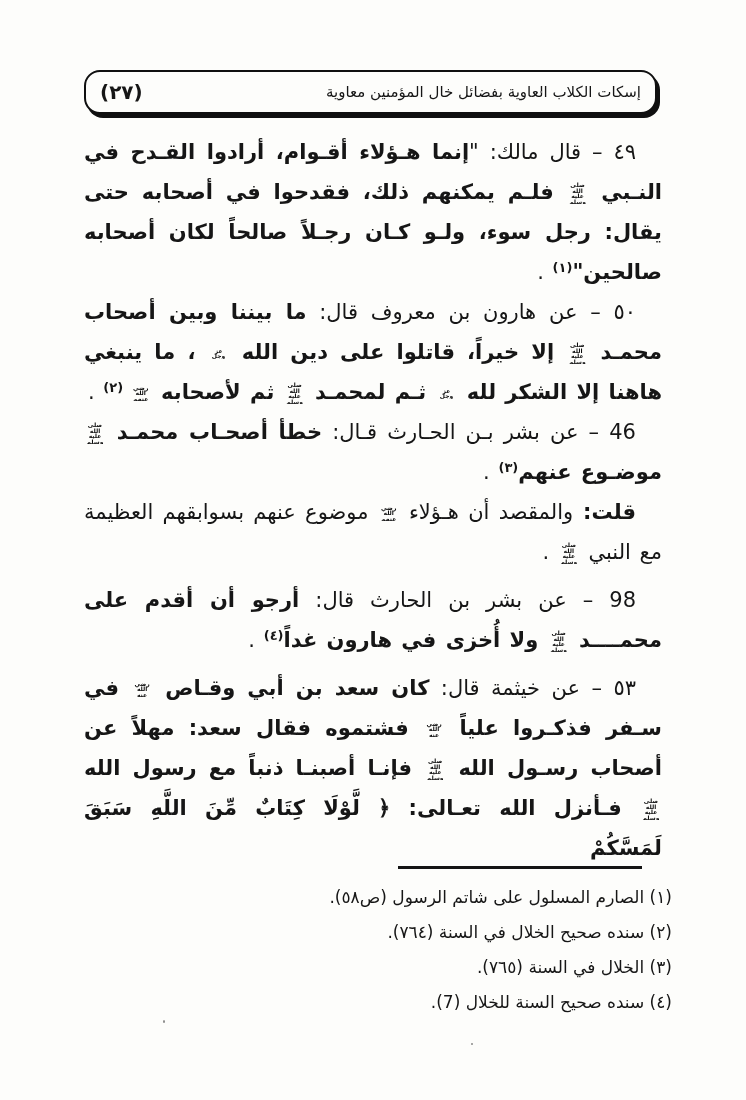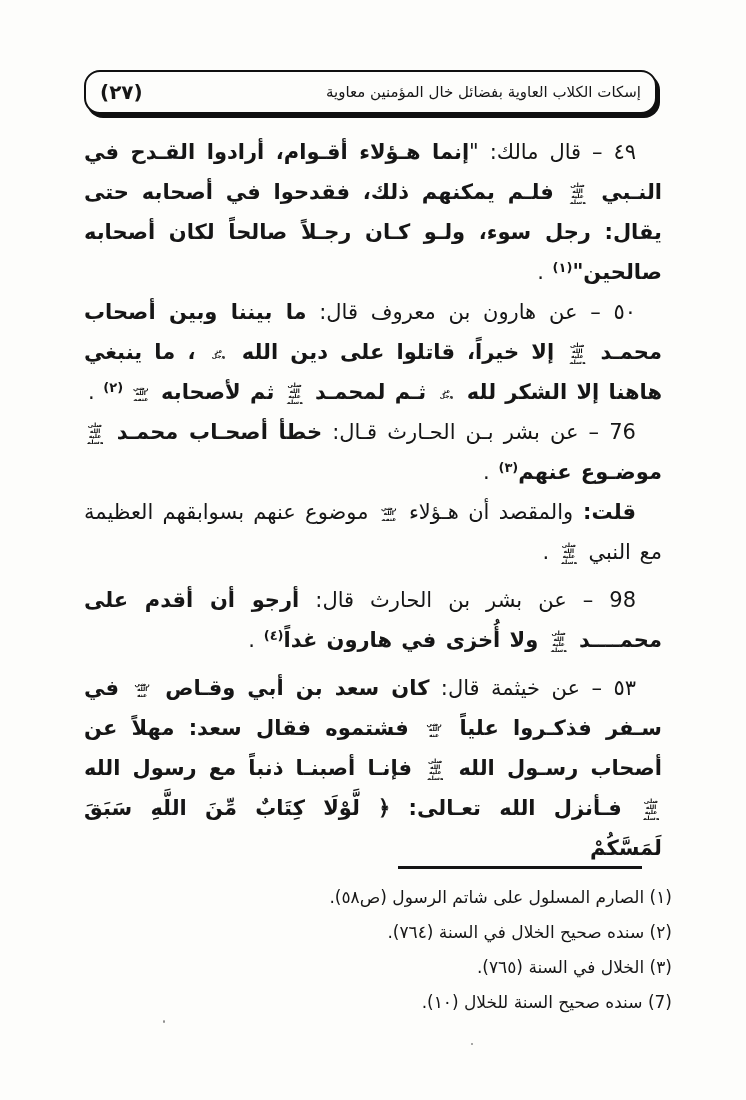--- a/index.html
+++ b/index.html
@@ -70,31 +70,31 @@
 <div class="page">
 
   <div class="header-box">
     <div class="header-title">إسكات الكلاب العاوية بفضائل خال المؤمنين معاوية</div>
     <div class="page-number">(٢٧)</div>
   </div>
 
   <div class="body-text">
       <p class="para"><span class="">٤٩ – قال مالك: "</span><span class="b">إنما هـؤلاء أقـوام، أرادوا القـدح في النـبي </span><span class="hon">صلى الله عليه وسلم</span><span class="b"> فلـم يمكنهم ذلك، فقدحوا في أصحابه حتى يقال: رجل سوء، ولـو كـان رجـلاً صالحاً لكان أصحابه صالحين"</span><span class=" fnref">(١)</span><span class=""> .</span></p>
       <p class="para"><span class="">٥٠ – عن هارون بن معروف قال: </span><span class="b">ما بيننا وبين أصحاب محمـد </span><span class="hon">صلى الله عليه وسلم</span><span class="b"> إلا خيراً، قاتلوا على دين الله </span><span class="hon">عز وجل</span><span class="b"> ، ما ينبغي هاهنا إلا الشكر لله </span><span class="hon">عز وجل</span><span class="b"> ثـم لمحمـد </span><span class="hon">صلى الله عليه وسلم</span><span class="b"> ثم لأصحابه </span><span class="hon">رضي الله عنهم</span><span class=" fnref"> (٢)</span><span class=""> .</span></p>
-      <p class="para"><span class="">76 – عن بشر بـن الحـارث قـال: </span><span class="b">خطأ أصحـاب محمـد </span><span class="hon">صلى الله عليه وسلم</span><span class="b"> موضـوع عنهم</span><span class=" fnref">(٣)</span><span class=""> .</span></p>
+      <p class="para"><span class="">46 – عن بشر بـن الحـارث قـال: </span><span class="b">خطأ أصحـاب محمـد </span><span class="hon">صلى الله عليه وسلم</span><span class="b"> موضـوع عنهم</span><span class=" fnref">(٣)</span><span class=""> .</span></p>
       <p class="para"><span class="b">قلت: </span><span class="">والمقصد أن هـؤلاء </span><span class="hon">رضي الله عنهم</span><span class=""> موضوع عنهم بسوابقهم العظيمة مع النبي </span><span class="hon">صلى الله عليه وسلم</span><span class=""> .</span></p>
       <p class="para"><span class="">98 – عن بشر بن الحارث قال: </span><span class="b">أرجو أن أقدم على محمــــد </span><span class="hon">صلى الله عليه وسلم</span><span class="b"> ولا أُخزى في هارون غداً</span><span class=" fnref">(٤)</span><span class=""> .</span></p>
       <p class="para"><span class="">٥٣ – عن خيثمة قال: </span><span class="b">كان سعد بن أبي وقـاص </span><span class="hon">رضي الله عنه</span><span class="b"> في سـفر فذكـروا علياً </span><span class="hon">رضي الله عنه</span><span class="b"> فشتموه فقال سعد: مهلاً عن أصحاب رسـول الله </span><span class="hon">صلى الله عليه وسلم</span><span class="b"> فإنـا أصبنـا ذنباً مع رسول الله </span><span class="hon">صلى الله عليه وسلم</span><span class="b"> فـأنزل الله تعـالى: </span><span class="b">﴿ لَّوْلَا كِتَابٌ مِّنَ اللَّهِ سَبَقَ لَمَسَّكُمْ</span></p>
     </div>
 
   <div class="fn-separator"></div>
 
   <div class="footnotes">
       <p class="fn-item">(١) الصارم المسلول على شاتم الرسول (ص٥٨).</p>
       <p class="fn-item">(٢) سنده صحيح الخلال في السنة (٧٦٤).</p>
       <p class="fn-item">(٣) الخلال في السنة (٧٦٥).</p>
-      <p class="fn-item">(7) سنده صحيح السنة للخلال (١٠).</p>
+      <p class="fn-item">(٤) سنده صحيح السنة للخلال (7).</p>
     </div>
 
   <span class="speck s1"></span>
   <span class="speck s2"></span>
   <span class="speck s3"></span>
 </div>
 
 </body></html>

